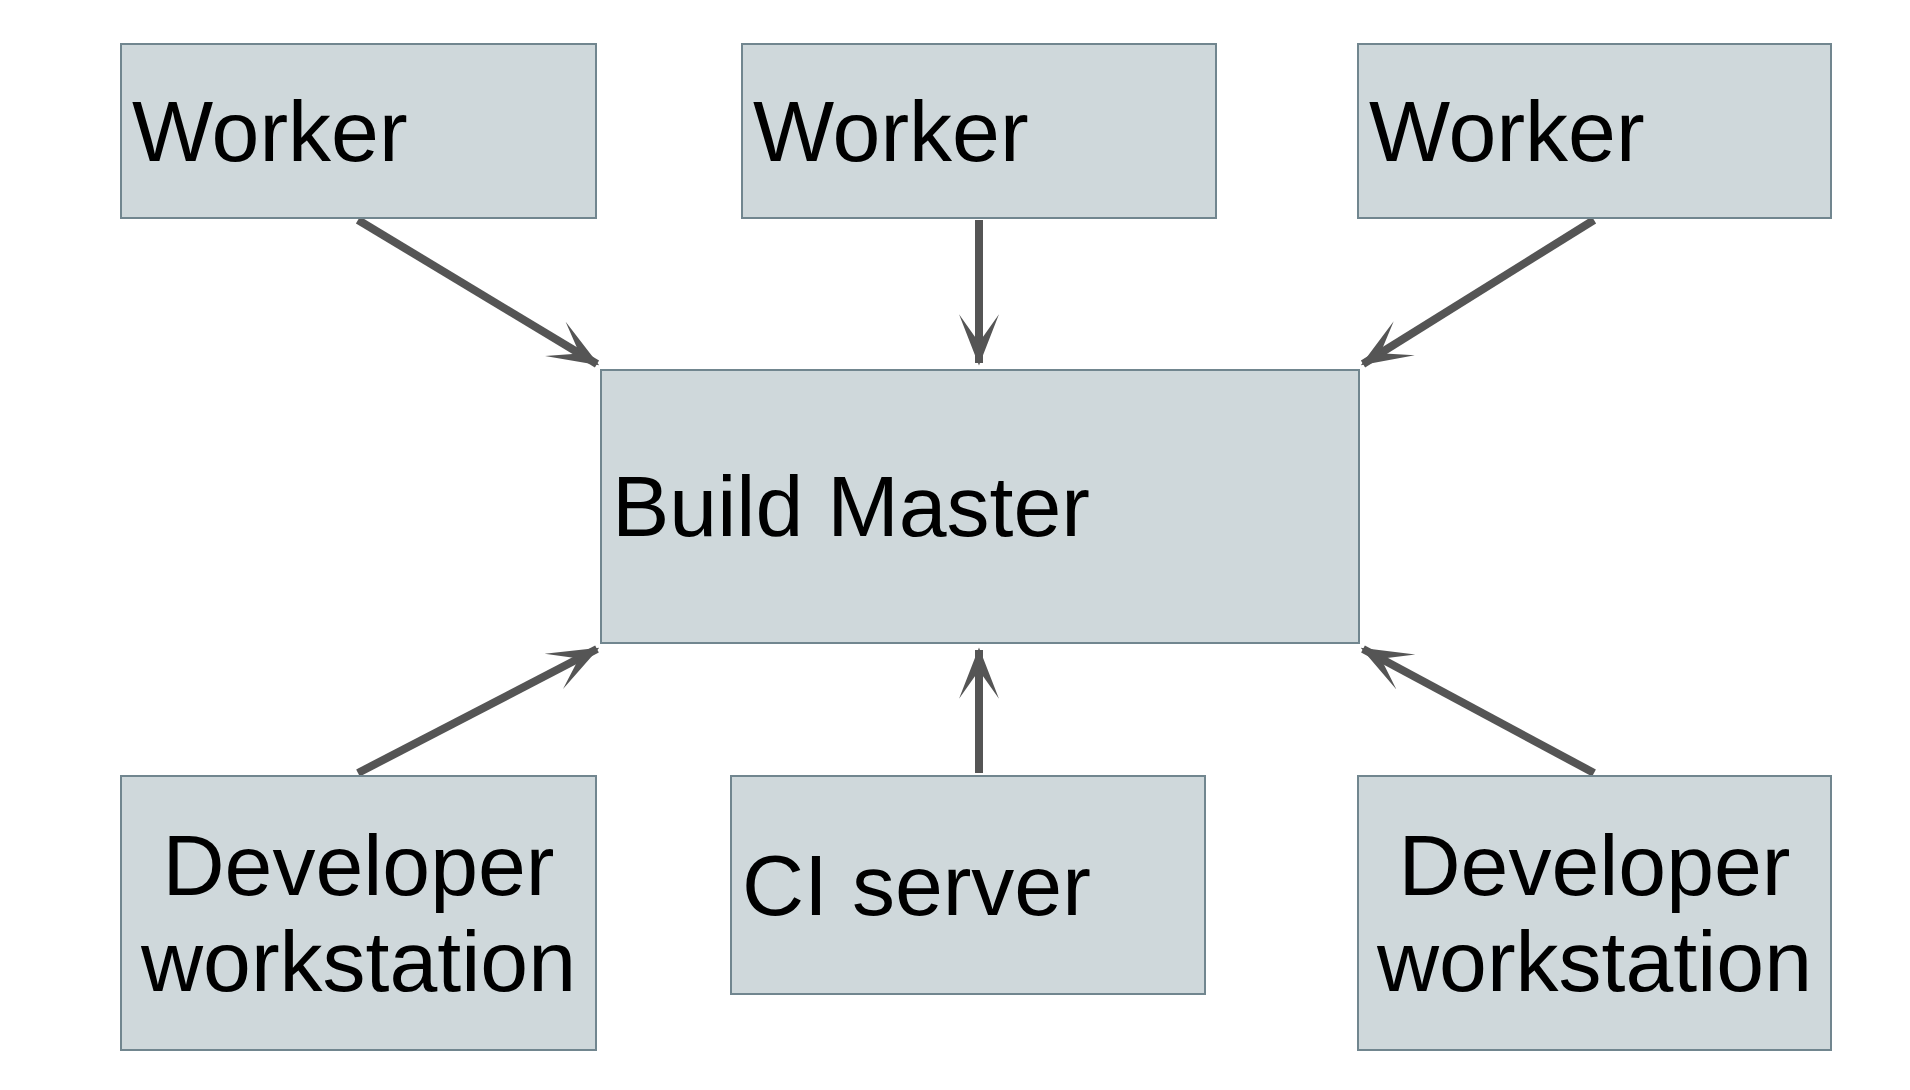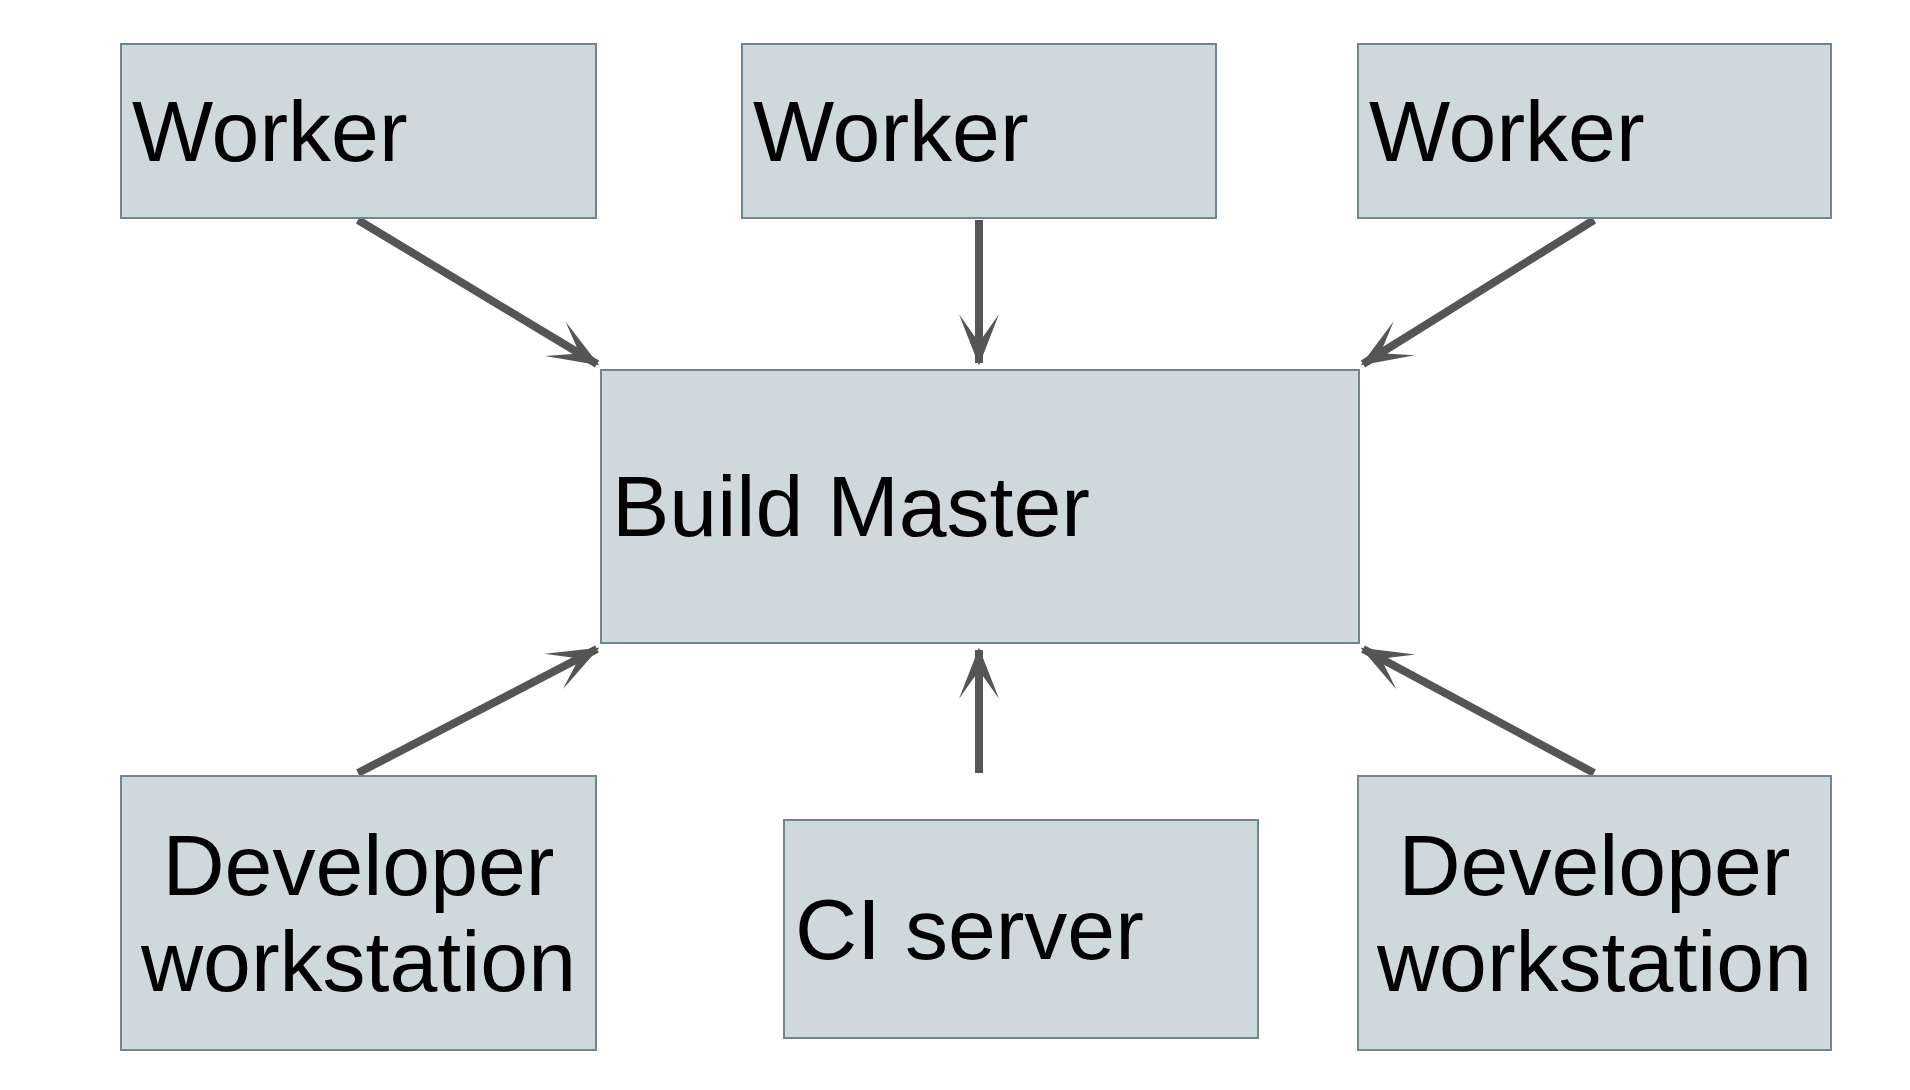--- a/index.html
+++ b/index.html
@@ -38,21 +38,21 @@
     font-size: 86px;
     line-height: 1.12;
     padding: 0 10px;
   }
   
   .n-worker-1     { left: 120px;  top: 43px;  width: 477px; height: 176px; }
   .n-worker-2     { left: 741px;  top: 43px;  width: 476px; height: 176px; }
   .n-worker-3     { left: 1357px; top: 43px;  width: 475px; height: 176px; }
   .n-build-master { left: 600px;  top: 369px; width: 760px; height: 275px; }
   .n-dev-left     { left: 120px;  top: 775px; width: 477px; height: 276px; }
-  .n-ci-server    { left: 783px;  top: 775px; width: 476px; height: 220px; margin-top: 44px; }
+  .n-ci-server    { left: 730px;  top: 775px; width: 476px; height: 220px; }
   .n-dev-right    { left: 1357px; top: 775px; width: 475px; height: 276px; }
 </style>
 </head>
 <body>
 
 <div class="canvas">
 
   <svg class="arrows" width="1910" height="1090" viewBox="0 0 1910 1090" aria-hidden="true">
     <defs>
       <marker id="arrowhead" viewBox="0 0 20 20" refX="19" refY="10" markerWidth="6.4" markerHeight="6.4" orient="auto-start-reverse">

